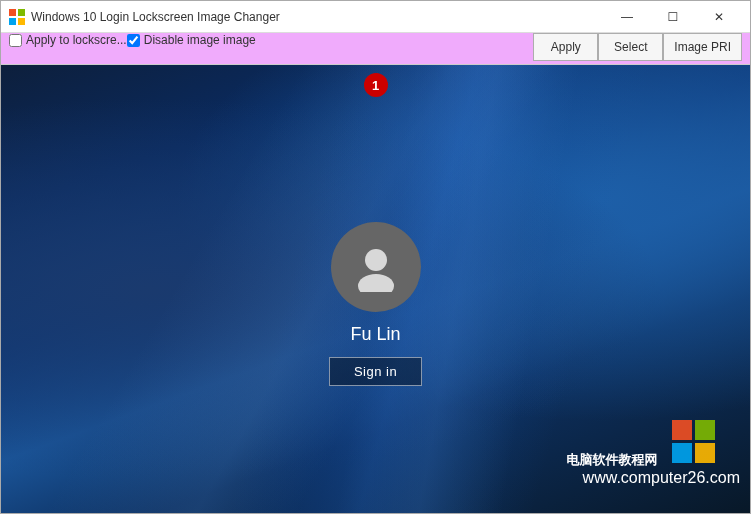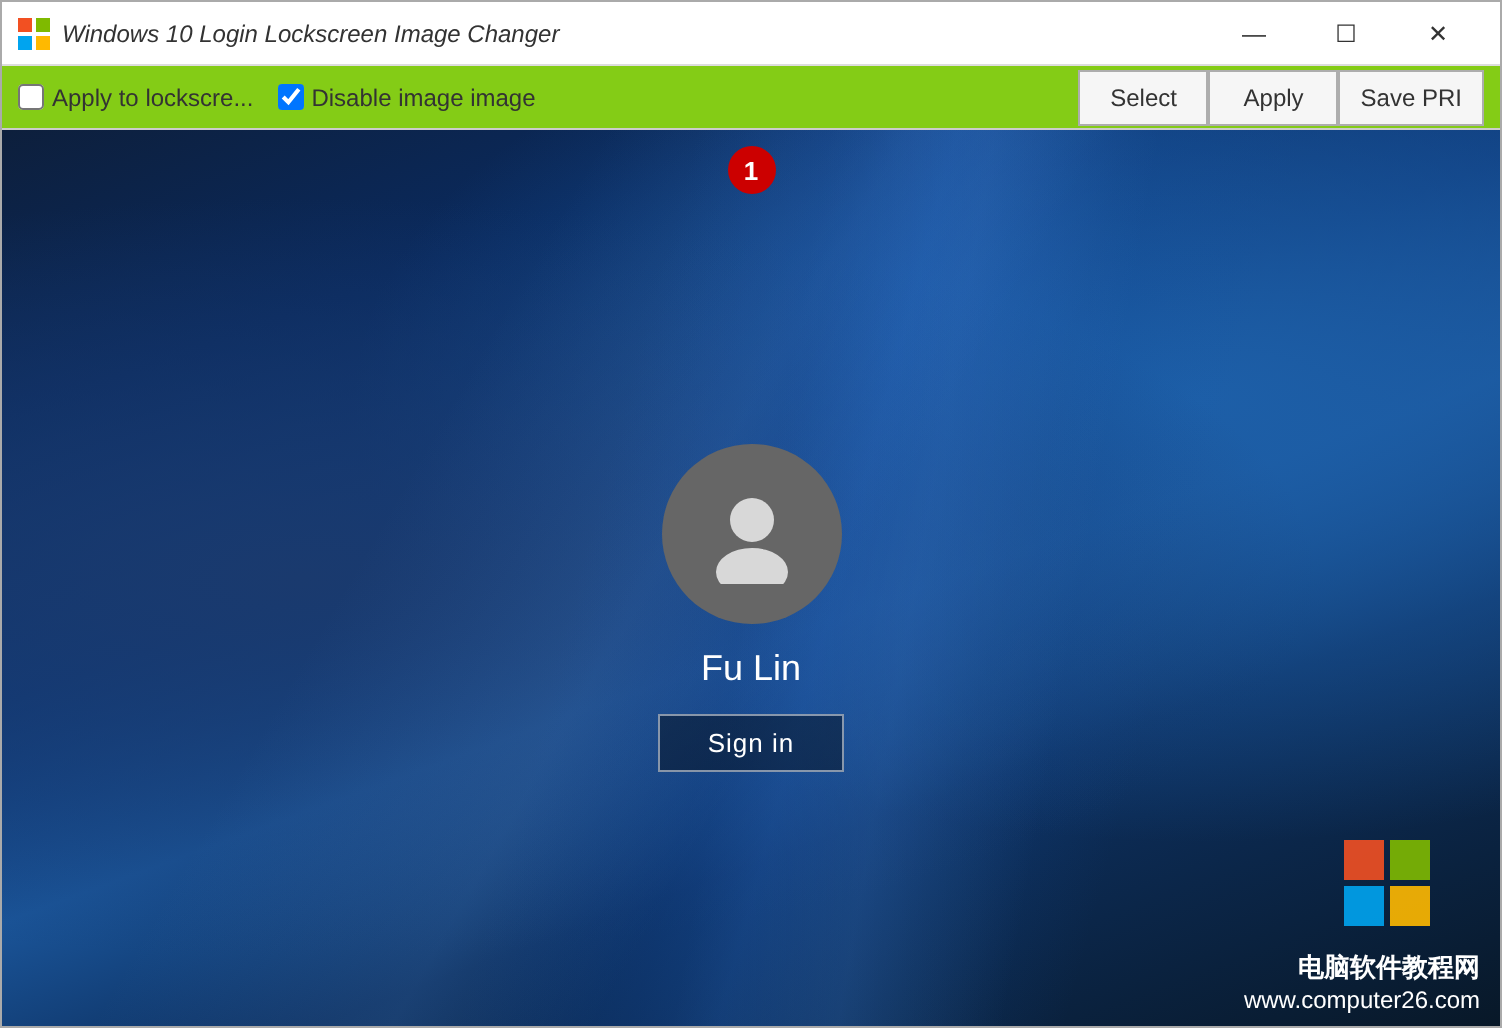--- a/index.html
+++ b/index.html
@@ -6,31 +6,31 @@
     body { width: 751px; height: 514px; overflow: hidden; font-family: 'Segoe UI', Arial, sans-serif; background: #f0f0f0; }
 
     .window { width: 751px; height: 514px; display: flex; flex-direction: column; border: 1px solid #aaa; background: #fff; }
 
     
     .title-bar {
       display: flex; align-items: center; background: #fff; border-bottom: 1px solid #ddd;
       height: 32px; padding: 0 8px; flex-shrink: 0;
     }
     .title-bar-icon { width: 16px; height: 16px; margin-right: 6px; flex-shrink: 0; }
-    .title-bar-text { font-size: 12px; color: #333; flex: 1; font-style: italic; }
+    .title-bar-text { font-size: 12px; color: #333; flex: 1; }
     .title-bar-controls { display: flex; gap: 0; }
     .title-bar-btn {
       width: 46px; height: 32px; border: none; background: transparent; cursor: pointer;
       font-size: 12px; color: #333; display: flex; align-items: center; justify-content: center;
     }
 
     
     .toolbar {
-      display: flex; align-items: center; background: #84cc16; border-bottom: 1px solid #ccc;
-      height: 32px; padding: 0 8px; flex-shrink: 0; gap: 12px;
+      display: flex; align-items: flex-start; background: #f0abfc; border-bottom: 1px solid #ccc;
+      height: 32px; padding: 0 8px; flex-shrink: 0; 
     }
     .checkbox-group { display: flex; align-items: center; gap: 4px; font-size: 12px; color: #333; }
     .checkbox-group input[type="checkbox"] { width: 13px; height: 13px; cursor: pointer; }
     .toolbar-spacer { flex: 1; }
     .toolbar-buttons { display: flex; gap: 0; }
     .toolbar-action-btn {
       min-width: 65px; height: 28px; border: 1px solid #adadad; background: #f6f6f6;
       font-size: 12px; color: #333; cursor: pointer; padding: 0 10px;
       display: flex; align-items: center; justify-content: center;
     }
@@ -54,25 +54,25 @@
     .win10-bg::before {
       content: '';
       position: absolute; inset: 0;
       background:
         linear-gradient(120deg, transparent 30%, rgba(100,160,230,0.15) 45%, transparent 55%),
         linear-gradient(100deg, transparent 50%, rgba(80,140,210,0.2) 60%, transparent 70%);
     }
 
     
     .watermark {
-      position: absolute; bottom: 6px; right: 10px;
-      text-align: right;
+      position: absolute; bottom: 26px; right: 10px;
+      text-align: left;
     }
     .watermark-title { font-size: 13px; font-weight: bold; color: #fff; }
-    .watermark-url { font-size: 12px; color: #fff; }
+    .watermark-url { font-size: 16px; color: #fff; margin-left: 16px; }
 
     
     .login-overlay {
       position: absolute; inset: 0;
       display: flex; flex-direction: column; align-items: center; justify-content: center;
       gap: 12px;
     }
 
     
     .notif-badge {
@@ -125,23 +125,23 @@
     <div class="checkbox-group">
       <input type="checkbox" style="">
       <span>Apply to lockscre...</span>
     </div>
     <div class="checkbox-group">
       <input type="checkbox" checked="" style="">
       <span>Disable image image</span>
     </div>
     <div class="toolbar-spacer"></div>
     <div class="toolbar-buttons">
+      <button class="toolbar-action-btn">Apply</button>
       <button class="toolbar-action-btn">Select</button>
-      <button class="toolbar-action-btn">Apply</button>
-      <button class="toolbar-action-btn">Save PRI</button>
+      <button class="toolbar-action-btn">Image PRI</button>
     </div>
   </div>
 
   <div class="main-content">
 
     <div class="win10-bg"></div>
 
     <div style="position:absolute;inset:0;background:linear-gradient(105deg, transparent 0%, transparent 40%, rgba(20,80,170,0.25) 50%, rgba(30,100,200,0.3) 55%, rgba(20,80,160,0.2) 65%, transparent 75%);"></div>
 
     <div style="position:absolute;bottom:50px;right:35px;">

